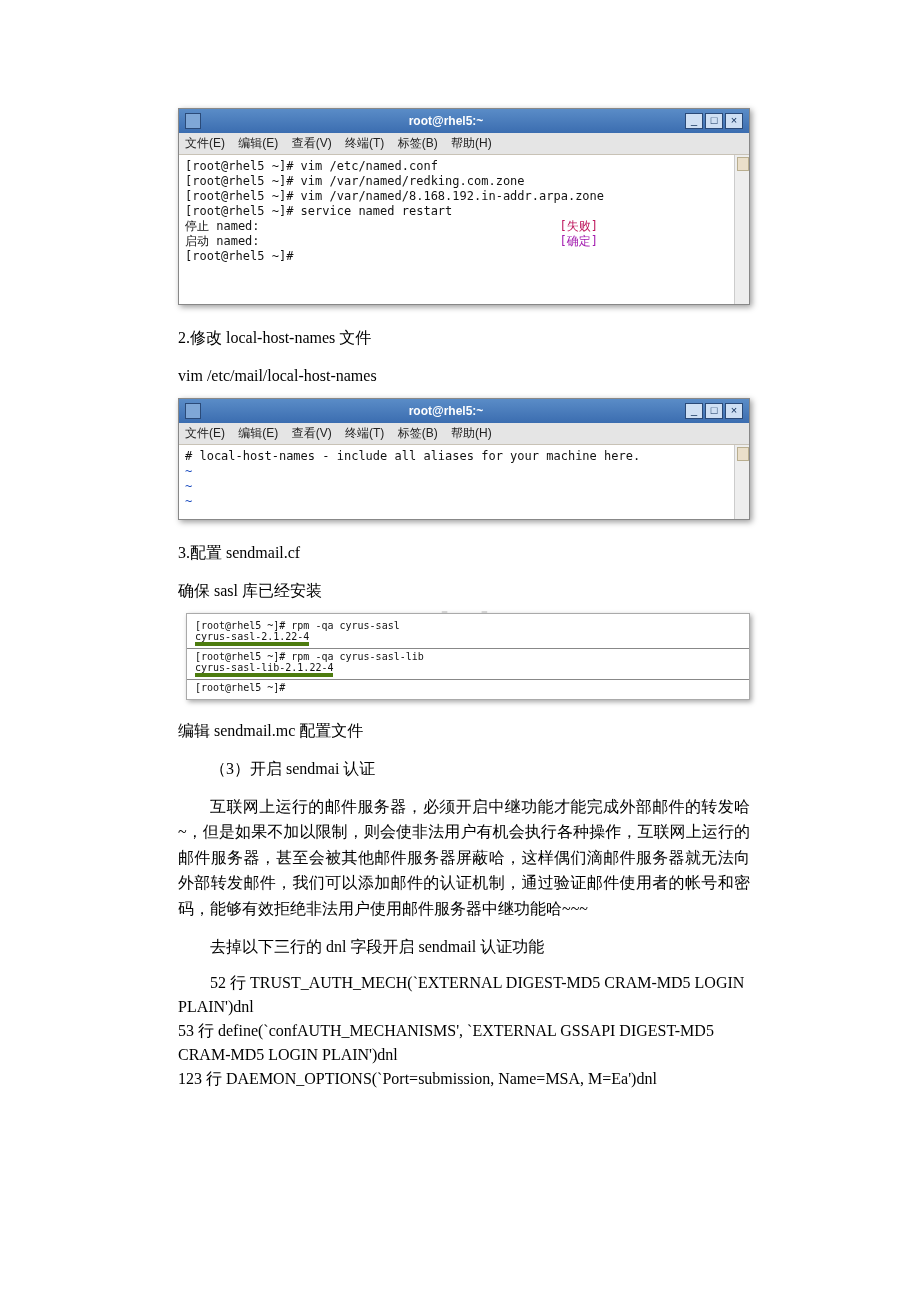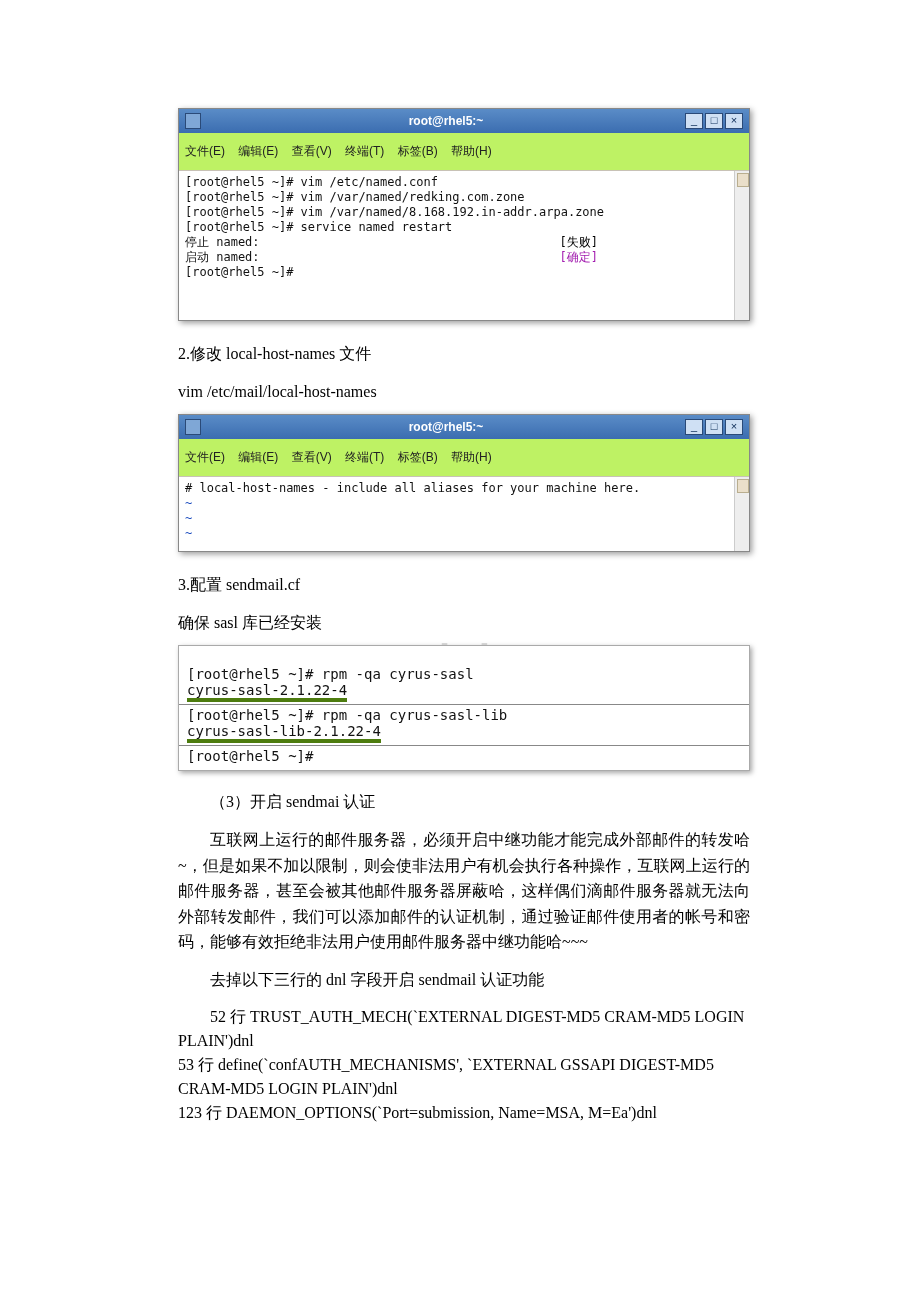--- a/index.html
+++ b/index.html
@@ -48,23 +48,23 @@
   .win-btn {
     width:16px; height:14px;
     background:#cfe0f4;
     border:1px solid #2a4a78;
     color:#0a2a55;
     font-size:11px; line-height:12px;
     text-align:center;
     font-family: sans-serif;
   }
   .menubar {
-    background:#bef264;
+    background:#e5e5e5;
     border-bottom:1px solid #c8c2b6;
-    padding:10px 6px;
+    padding:2px 6px;
     font-family: sans-serif;
     font-size:12px;
     color:#222;
   }
   .menubar span { margin-right: 10px; }
   .term-body {
     padding:4px 6px 10px 6px;
     color:#111;
     line-height: 1.25;
     position: relative;
@@ -77,36 +77,36 @@
     border-left:1px solid #ccc;
   }
   .scroll-thumb {
     position:absolute;
     top:2px; left:2px;
     width:10px; height:12px;
     background:#eadfca;
     border:1px solid #b9ae8f;
   }
   .term-line { white-space: pre; }
-  .status-fail { color:#000000; }
+  .status-fail { color:#be185d; }
   .status-ok { color:#a21caf; }
   .tilde-blue { color:#2050c0; }
   .body-text {
     margin: 12px 0 10px 0;
     line-height: 1.6;
   }
   .indent { text-indent: 2em; }
   .snippet {
     border:1px solid #aaa;
     box-shadow: 2px 2px 5px rgba(0,0,0,.35);
     font-family: "DejaVu Sans Mono", monospace;
-    font-size:14px;
+    font-size:10px;
     color:#111;
-    padding: 20px 8px 6px 8px;
-    margin: 6px 0 18px 0;
+    padding: 6px 8px 6px 8px;
+    margin: 6px 0 18px 8px;
     position: relative;
     background:#fff;
   }
   .snippet .underline-red {
     border-bottom: 4px solid #4d7c0f;
     display:inline-block;
   }
   .snippet .divider {
     border-top:1px solid #888;
     margin: 2px -8px;
@@ -204,20 +204,21 @@
       <div>[root@rhel5 ~]# rpm -qa cyrus-sasl</div>
       <div><span class="underline-red">cyrus-sasl-2.1.22-4</span></div>
       <div class="divider"></div>
       <div>[root@rhel5 ~]# rpm -qa cyrus-sasl-lib</div>
       <div><span class="underline-red">cyrus-sasl-lib-2.1.22-4</span></div>
       <div class="divider"></div>
       <div>[root@rhel5 ~]#</div>
     </div>
   </div>
 
+  <div class="body-text">编辑 sendmail.mc 配置文件</div>
   <div class="body-text indent">（3）开启 sendmai 认证</div>
   <div class="body-text indent" style="text-align:justify">互联网上运行的邮件服务器，必须开启中继功能才能完成外部邮件的转发哈~，但是如果不加以限制，则会使非法用户有机会执行各种操作，互联网上运行的邮件服务器，甚至会被其他邮件服务器屏蔽哈，这样偶们滴邮件服务器就无法向外部转发邮件，我们可以添加邮件的认证机制，通过验证邮件使用者的帐号和密码，能够有效拒绝非法用户使用邮件服务器中继功能哈~~~</div>
   <div class="body-text indent">去掉以下三行的 dnl 字段开启 sendmail 认证功能</div>
 
   <div class="body-text" style="line-height:1.5">
     <span style="margin-left:2em">52 行 TRUST_AUTH_MECH(`EXTERNAL DIGEST-MD5 CRAM-MD5 LOGIN PLAIN')dnl</span><br>
     <span>53 行 define(`confAUTH_MECHANISMS', `EXTERNAL GSSAPI DIGEST-MD5 CRAM-MD5 LOGIN PLAIN')dnl</span><br>
     <span>123 行 DAEMON_OPTIONS(`Port=submission, Name=MSA, M=Ea')dnl</span>
   </div>
 

